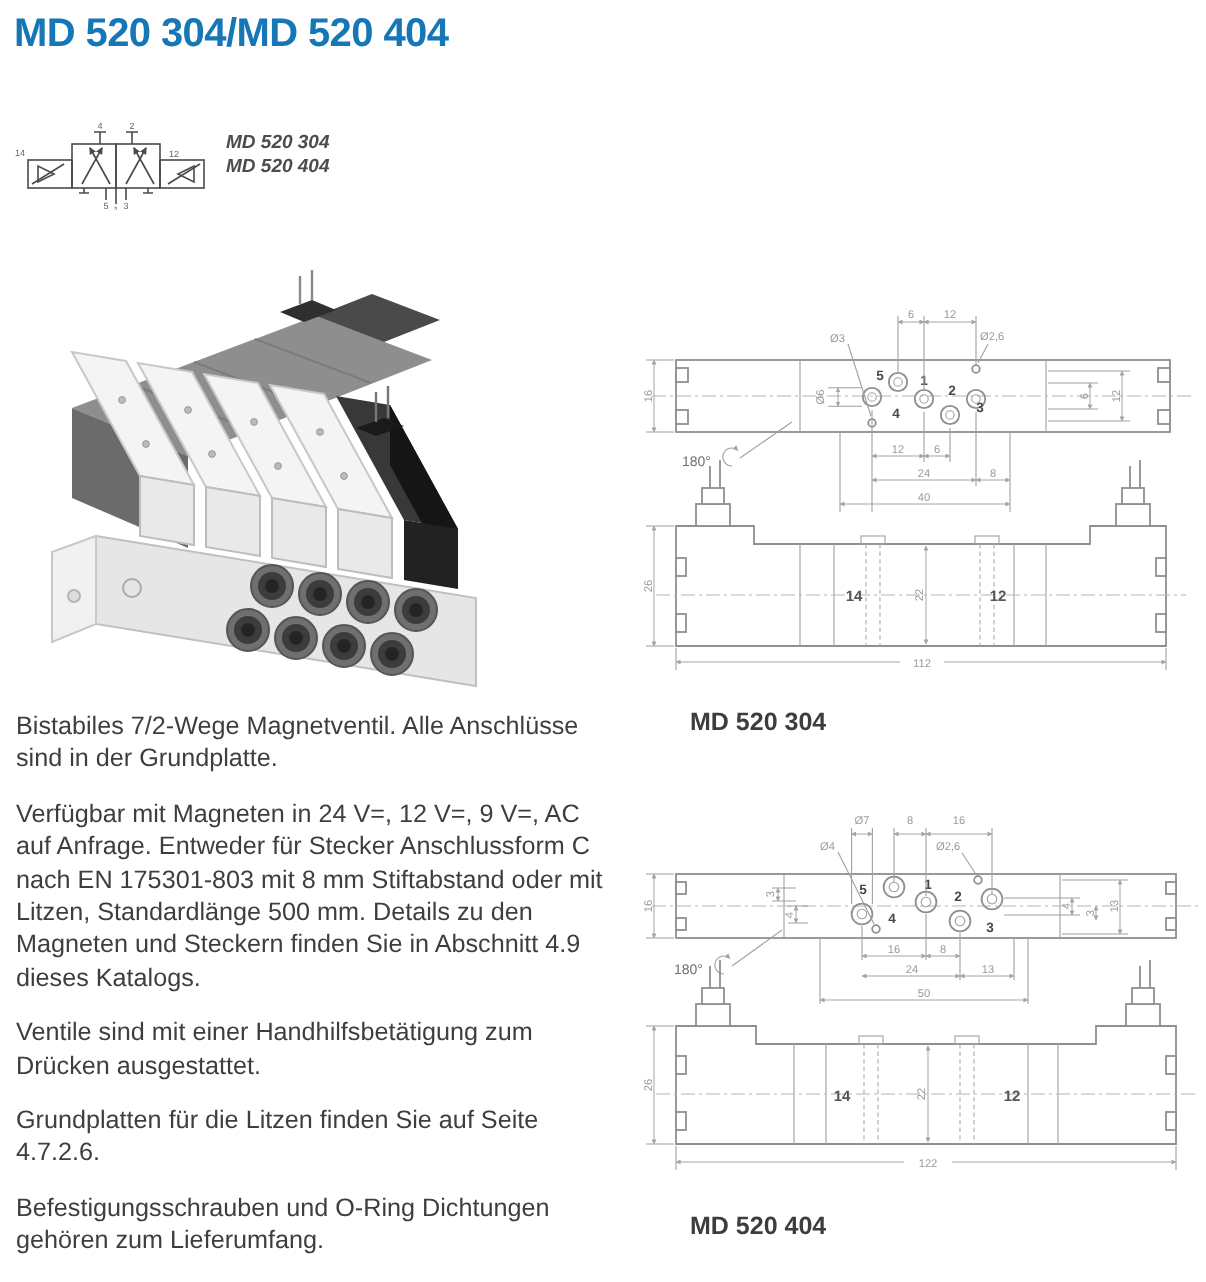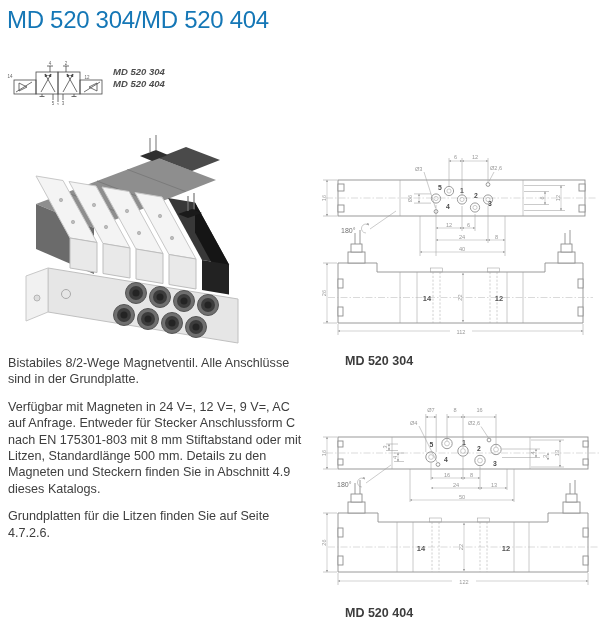--- a/index.html
+++ b/index.html
@@ -1,18 +1,18 @@
 <!DOCTYPE html>
 <html><head>
 <meta charset="utf-8">
 <style>
   html,body{margin:0;padding:0;background:#fff}
   .page{position:relative;width:603px;height:641px;background:#fff;overflow:hidden;
         font-family:"Liberation Sans",sans-serif}
-  .title{position:absolute;left:7px;top:6px;font-size:24px;font-weight:normal;
+  .title{position:absolute;left:7px;top:6px;font-size:20px;font-weight:bold;
          color:#1577b6;letter-spacing:-0.3px;white-space:nowrap}
   .sym-labels{position:absolute;left:113px;top:66px;font-size:9.5px;font-style:italic;
          font-weight:bold;color:#4c4c4c;line-height:11.5px}
   .desc{position:absolute;left:8px;top:355px;width:298px;font-size:12.6px;
          line-height:16.4px;color:#3e3e3e}
   .desc p{margin:0 0 11px 0}
   .cap{position:absolute;font-size:12.5px;font-weight:bold;color:#3d3d3d;white-space:nowrap}
   svg{position:absolute;display:block}
   svg text{font-family:"Liberation Sans",sans-serif}
   .bd{fill:#fff;stroke:#8f8f8f;stroke-width:0.9}
@@ -142,23 +142,25 @@
           <circle cx="164" cy="201" r="7" fill="#3c3c3c"></circle>
           <circle cx="164" cy="201" r="3.5" fill="#242424"></circle>
         <circle cx="188" cy="205" r="10.5" fill="#6f6f6f" stroke="#555"></circle>
           <circle cx="188" cy="205" r="7" fill="#3c3c3c"></circle>
           <circle cx="188" cy="205" r="3.5" fill="#242424"></circle>
       </g>
     </g>
   </svg>
 
   <div class="desc">
-    <p>Bistabiles 8/2-Wege Magnetventil. Alle Anschlüsse sind in der Grundplatte.</p>
+    <p>Bistabiles 7/2-Wege Magnetventil. Alle Anschlüsse sind in der Grundplatte.</p>
     <p>Verfügbar mit Magneten in 24 V=, 12 V=, 9 V=, AC auf Anfrage. Entweder für Stecker Anschlussform C nach EN 175301-803 mit 8 mm Stiftabstand oder mit Litzen, Standardlänge 500 mm. Details zu den Magneten und Steckern finden Sie in Abschnitt 4.9 dieses Katalogs.</p>
+    <p>Ventile sind mit einer Handhilfsbetätigung zum Drücken ausgestattet.</p>
     <p>Grundplatten für die Litzen finden Sie auf Seite 4.7.2.6.</p>
+    <p>Befestigungsschrauben und O-Ring Dichtungen gehören zum Lieferumfang.</p>
   </div>
 
   <svg style="left:310px;top:125px" width="293" height="235" viewBox="310 125 293 235">
     <defs>
       <marker id="ar1" viewBox="0 0 6 6" refX="5.5" refY="3" markerWidth="5" markerHeight="5" orient="auto-start-reverse">
         <path d="M0,0 L6,3 L0,6 Z" fill="#a5a5a5"></path>
       </marker>
     </defs>
     <g>
       <rect class="bd" x="338" y="180" width="247" height="36"></rect>

